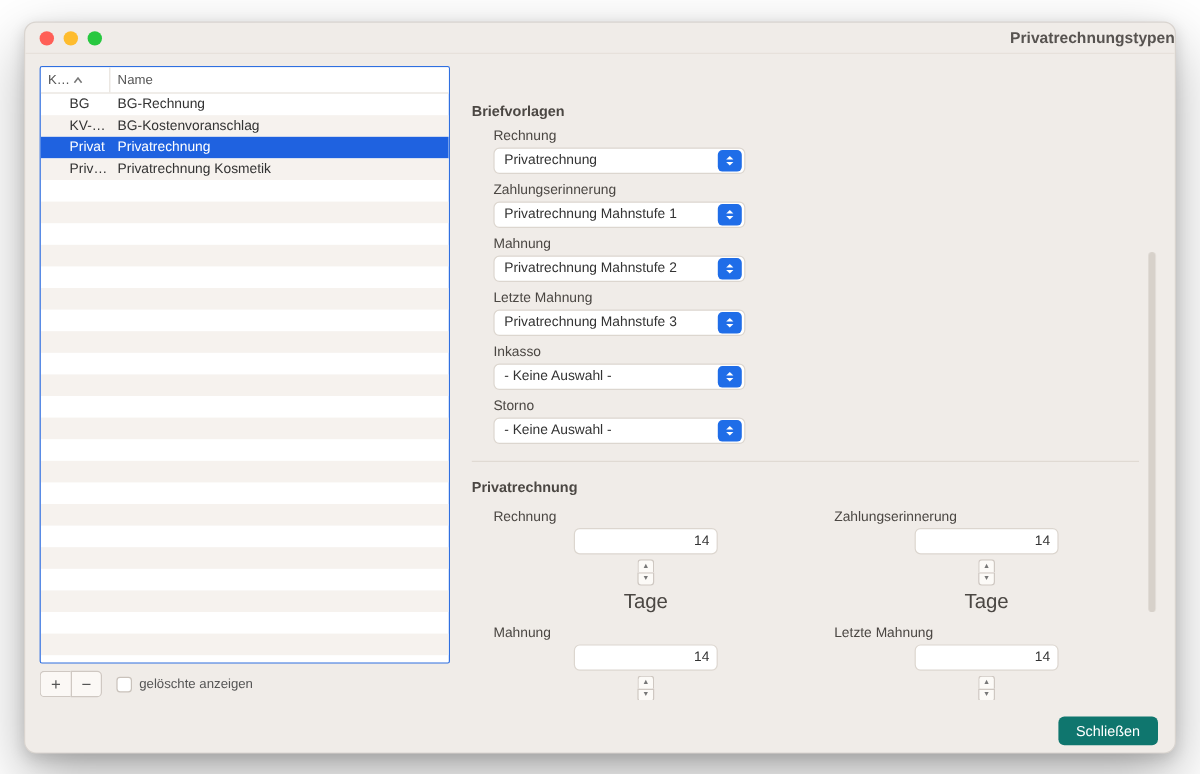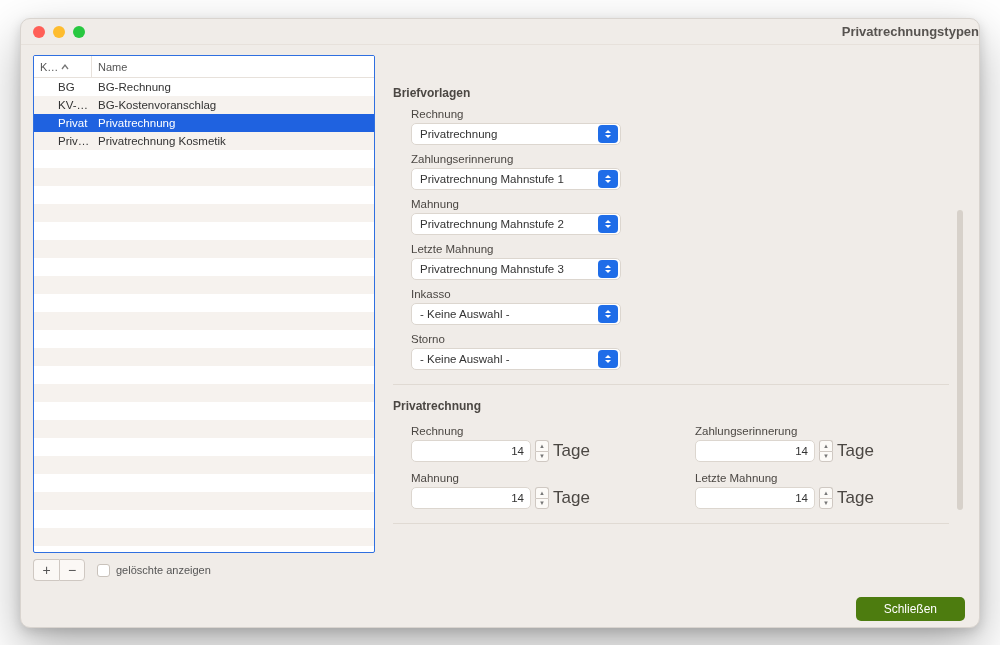--- a/index.html
+++ b/index.html
@@ -94,21 +94,21 @@
   }
   .combo .cap::before, .combo .cap::after {
     content:""; width:0; height:0; border-left:3px solid transparent;
     border-right:3px solid transparent;
   }
   .combo .cap::before { border-bottom:3px solid #fff; margin-bottom:2px;}
   .combo .cap::after  { border-top:3px solid #fff; }
   .field-block { margin-bottom:8px; }
   hr.sep { border:none; border-top:1px solid #e0dad3; margin:14px 0;}
   .grid2 { display:grid; grid-template-columns:1fr 1fr; gap:6px 30px; margin-left:18px; }
-  .spin-row { display:flex; align-items:center; gap:4px; }
+  .spin-row { display:flex; align-items:center; gap:4px;flex-direction:column; }
   .spin-input {
     width:120px; height:22px; border:1px solid #dcd6cf; background:#fff;
     border-radius:5px; text-align:right; padding:0 6px; font-size:11.5px;
     display:flex; align-items:center; justify-content:flex-end;
   }
   .stepper {
     width:14px; height:22px; display:flex; flex-direction:column;
   }
   .stepper div {
     flex:1; border:1px solid #cfc8c2; display:flex; align-items:center;
@@ -120,22 +120,22 @@
   .cut { font-size:11.5px; color:#9a938c; margin-left:18px;}
   .v-scroll {
     position:absolute; right:4px; top:130px; width:6px; height:300px;
     background:#d7d1ca; border-radius:3px;
   }
   .footer {
     height:36px; display:flex; align-items:center; justify-content:flex-end;
     padding:0 14px; border-top:0;
   }
   .close-btn {
-    background:#4d7c0f; color:#fff; border:none; border-radius:5px;
-    height:24px; padding:0 28px; font-size:12px; font-weight:500; cursor:pointer;
+    background:#0f766e; color:#fff; border:none; border-radius:5px;
+    height:24px; padding:0 15px; font-size:12px; font-weight:500; cursor:pointer;
   }
 </style>
 </head>
 <body>
 
 <div class="window">
 
   <div class="titlebar">
     <div class="traffic">
       <div class="tl-btn tl-close"></div>

